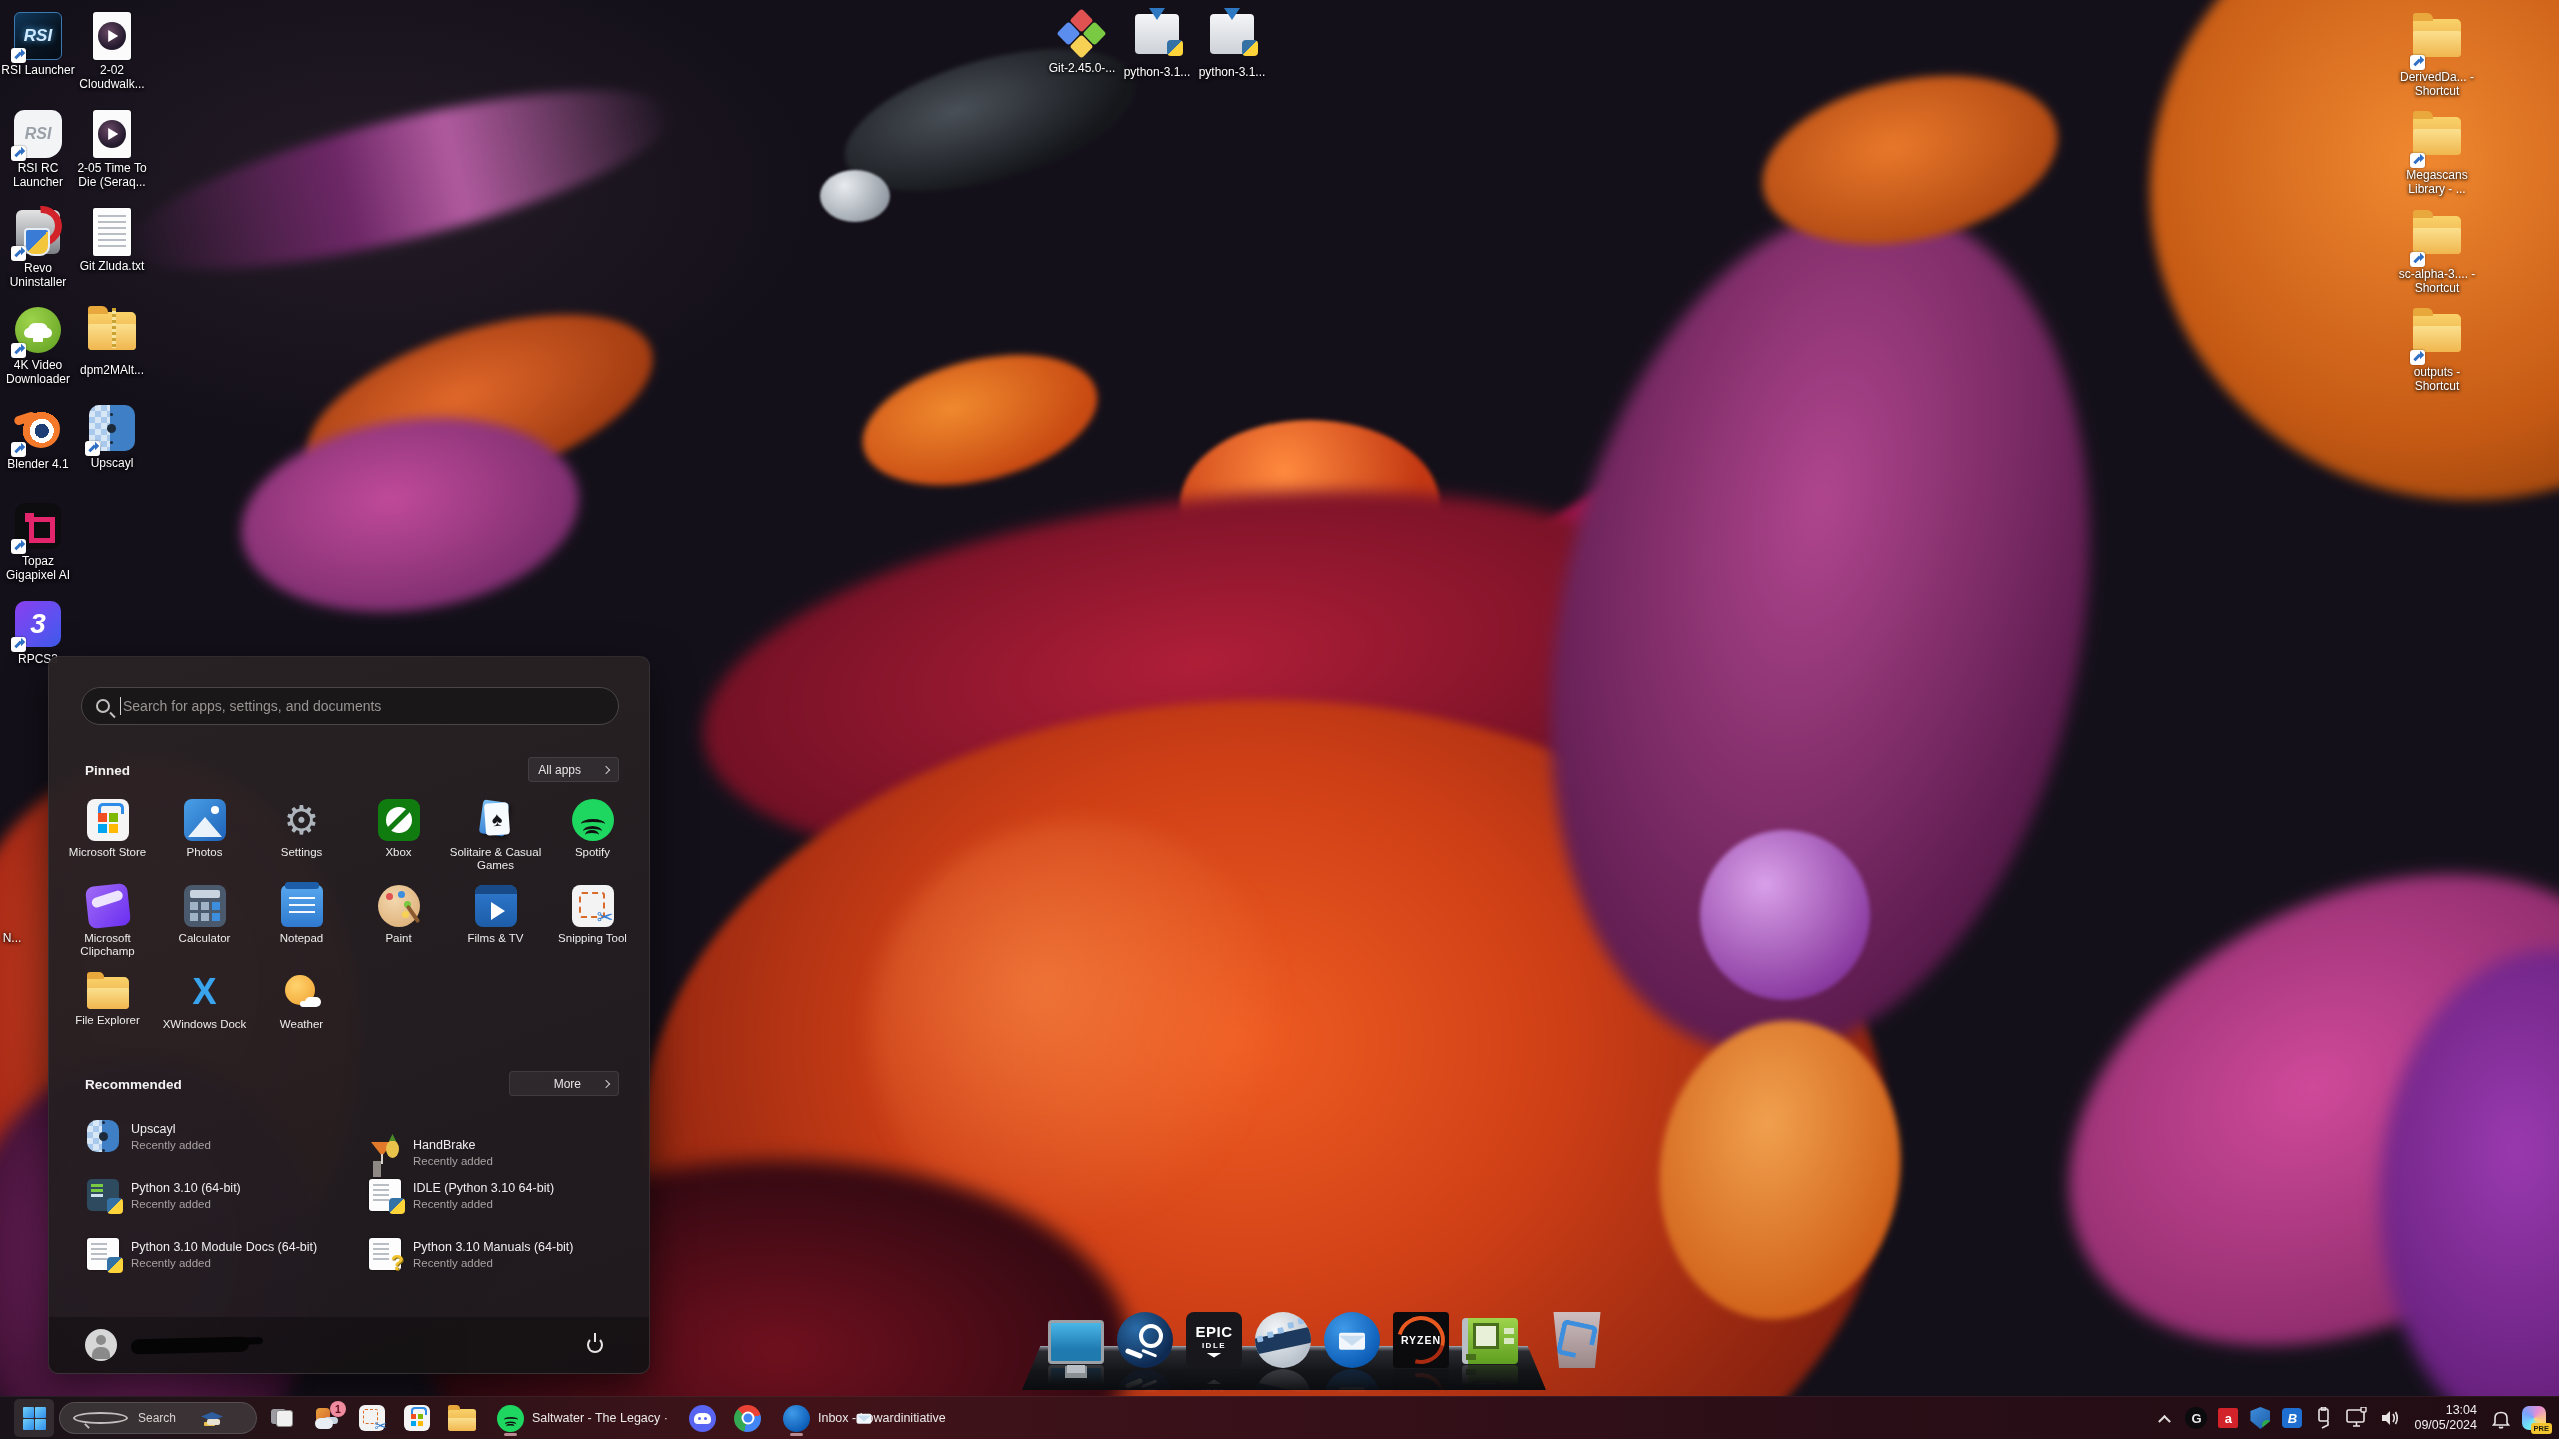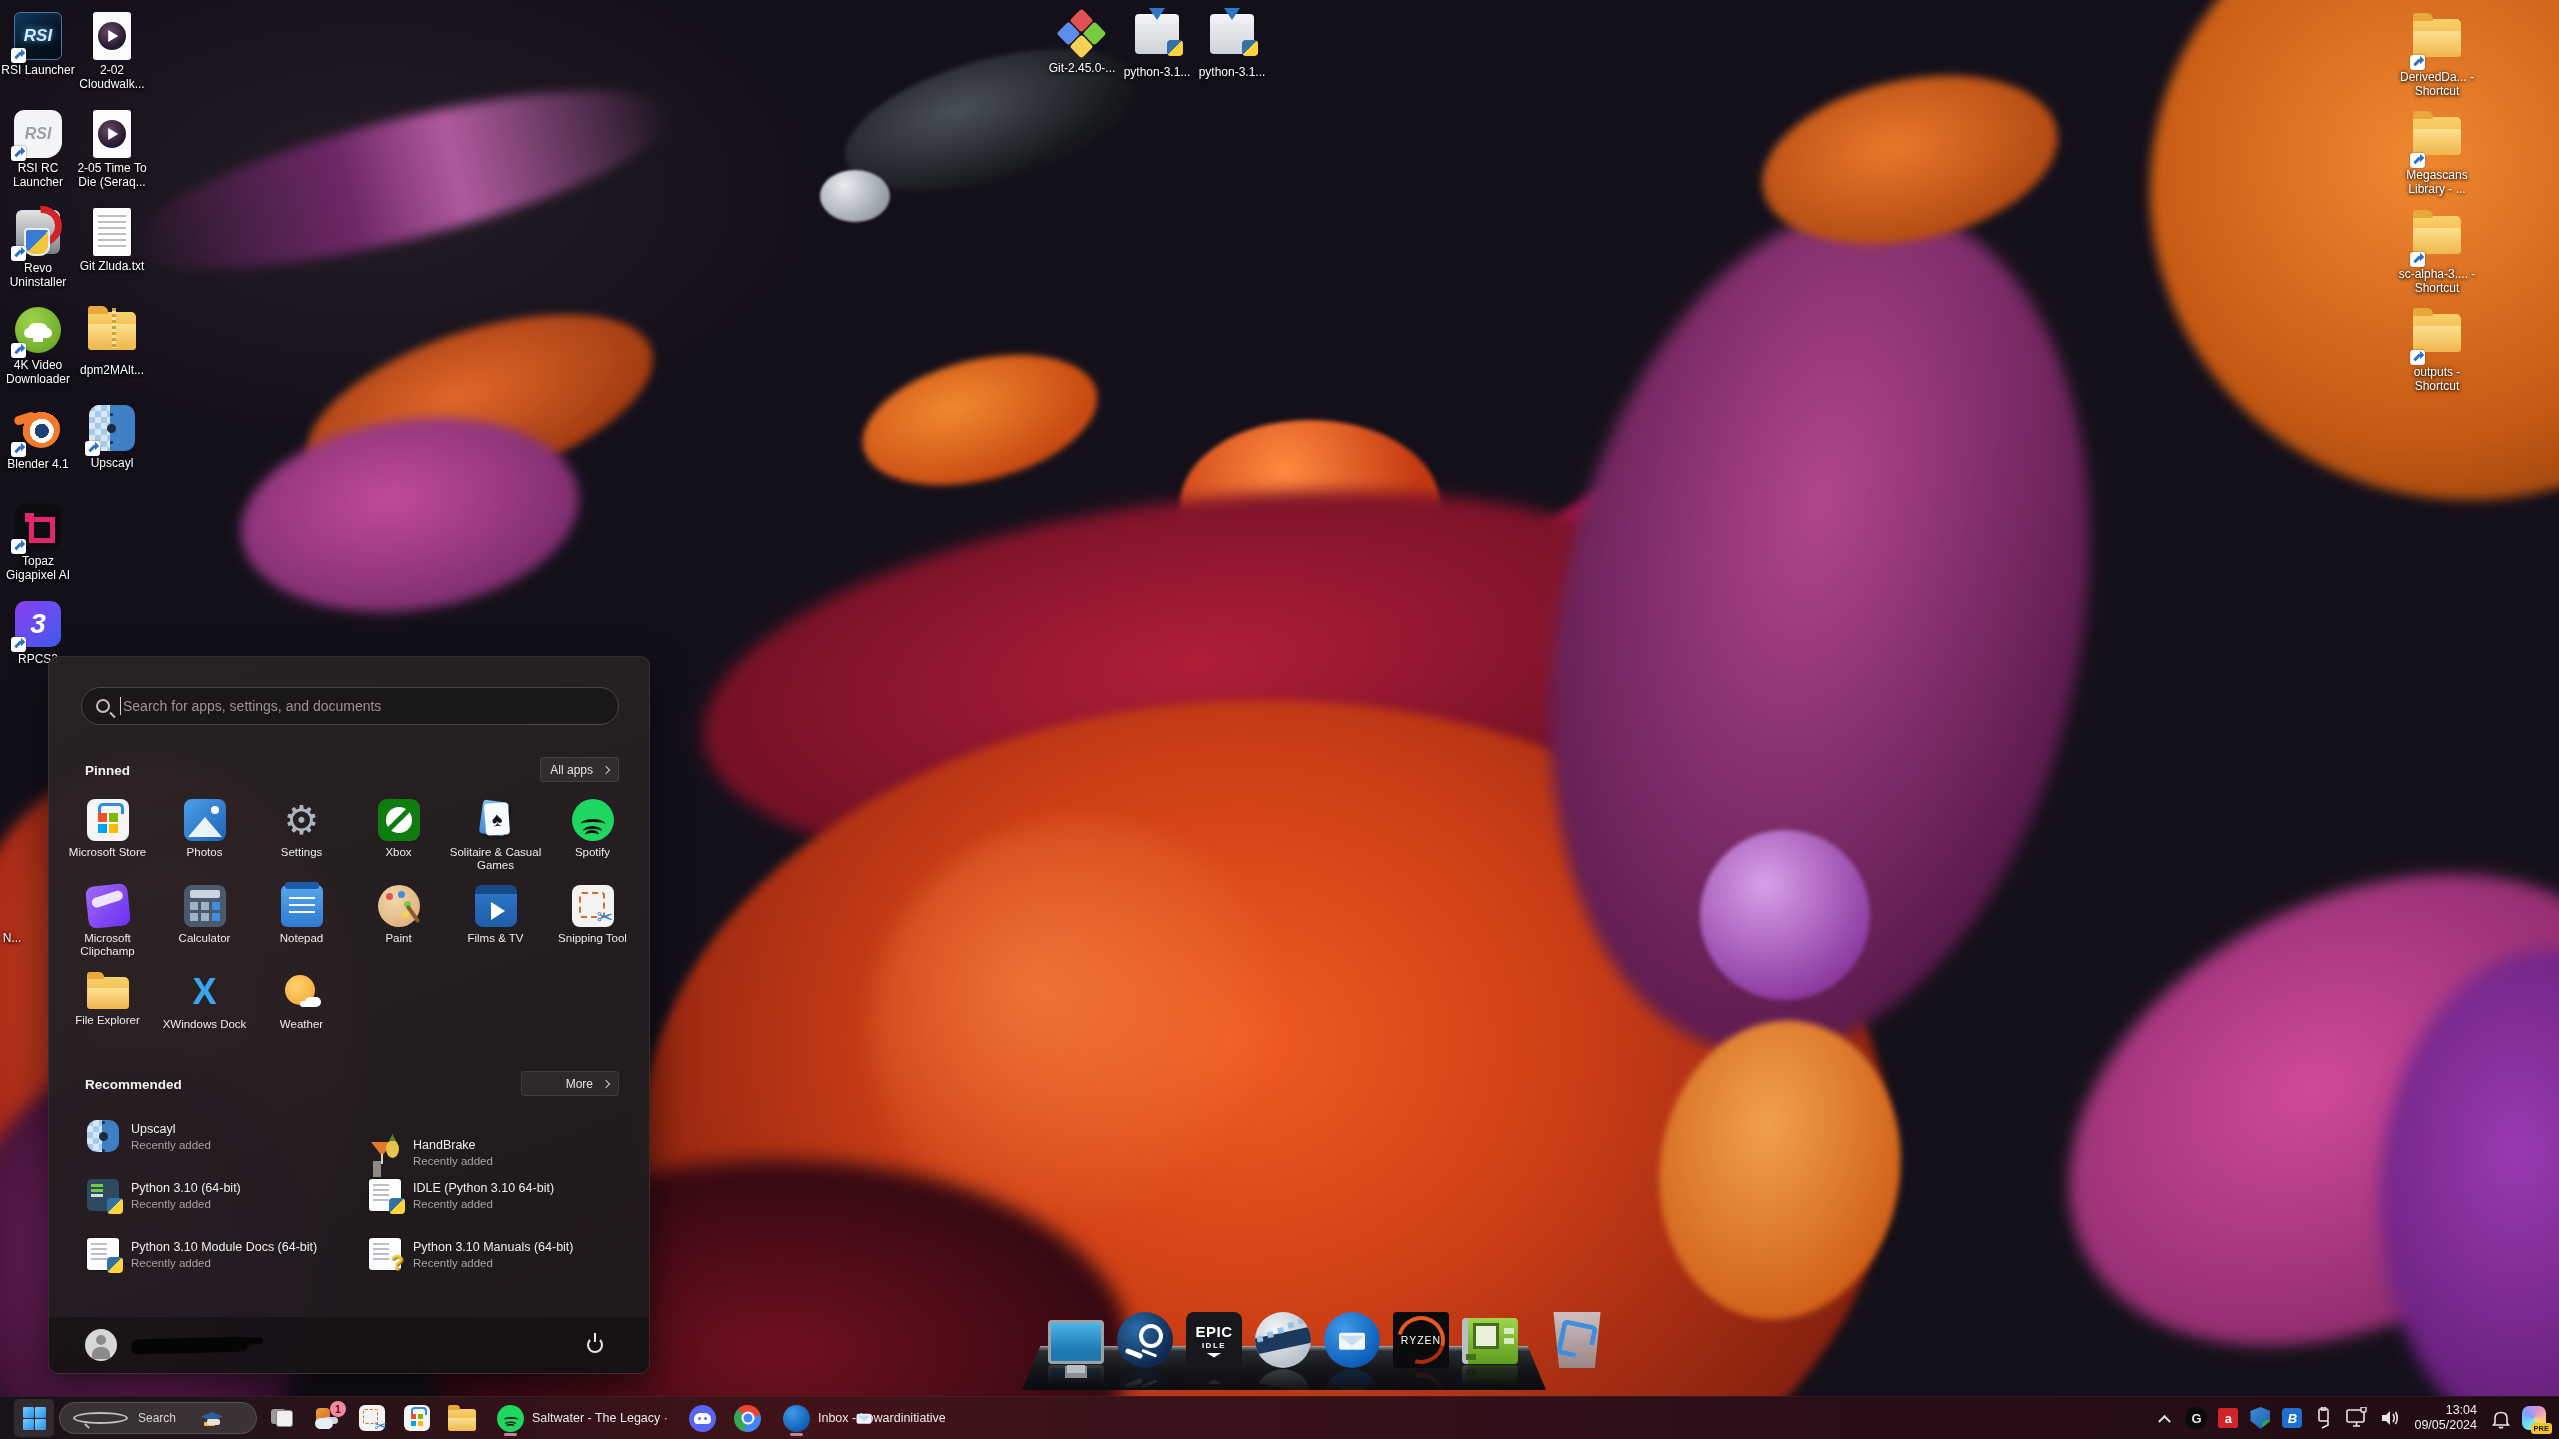--- a/index.html
+++ b/index.html
@@ -66,21 +66,21 @@
     border:1px solid rgba(255,255,255,.08); box-shadow:0 14px 40px rgba(0,0,0,.6); z-index:30; color:#fff; }
   .sm-search { position:absolute; left:32px; top:30px; width:538px; height:38px; border-radius:19px;
     background:#191718; border:1px solid #4a4647; display:flex; align-items:center; padding:0 14px; gap:10px; }
   .sm-search input { flex:1; background:transparent; border:none; outline:none; color:#cfcaca; font-size:14px; font-family:inherit; }
   .sm-search input::placeholder { color:#9a9494; }
   .glass { width:14px; height:14px; border:2px solid #c4bfbf; border-radius:50%; position:relative; flex:0 0 auto; }
   .glass::after { content:''; position:absolute; width:7px; height:2px; background:#c4bfbf; transform:rotate(45deg); left:11px; top:13px; }
   .caret { width:1px; height:18px; background:#d7d2d2; margin-right:-8px; animation:blink 1.2s steps(1) infinite; }
   @keyframes blink { 50% { opacity:0; } }
   .sm-head { position:absolute; font-size:13.5px; font-weight:700; color:#f3f1f1; }
-  .sm-btn { position:absolute; right:30px; height:25px; padding:0 9px; display:flex; align-items:center; gap:10px;
+  .sm-btn { position:absolute; right:30px; height:25px; padding:0 9px; display:flex; align-items:center; gap:22px;
     font-size:12px; color:#e8e4e4; background:rgba(255,255,255,.06); border:1px solid rgba(255,255,255,.09);
     border-radius:4px; cursor:pointer; }
   .chev { width:6px; height:6px; border-right:1.5px solid #cfcaca; border-top:1.5px solid #cfcaca; transform:rotate(45deg); }
   .pin-grid { position:absolute; left:4px; top:136px; width:594px; display:grid; grid-template-columns:repeat(6,97px); justify-content:center; }
   .pin { height:86px; text-align:center; padding-top:6px; border-radius:6px; cursor:pointer; }
   .pin .plabel { font-size:11.5px; color:#ececec; margin-top:5px; line-height:13px; }
   .pic { width:42px; height:42px; margin:0 auto; position:relative; }
 
   .pi-store { background:#f5f5f5; border-radius:8px; }
   .pi-store::before { content:''; position:absolute; left:11px; top:4px; width:20px; height:8px; border:3px solid #2f8ce8; border-bottom:none; border-radius:5px 5px 0 0; }
@@ -172,21 +172,21 @@
   .dk-epic .et2 { color:#fff; font-weight:700; font-size:8px; letter-spacing:1.5px; }
   .dk-epic::after { content:''; width:16px; height:5px; background:#fff; clip-path:polygon(0 0, 100% 0, 50% 100%); margin-top:2px; }
   .dk-os { border-radius:50%; background:radial-gradient(circle at 38% 32%, #f4f6f8, #b9c2cc 70%); overflow:hidden; }
   .dk-os::before { content:''; position:absolute; left:-4px; top:20px; width:70px; height:16px; background:#1d3a5e; transform:rotate(-12deg); }
   .dk-os::after { content:''; position:absolute; left:2px; top:24px; width:6px; height:6px; background:#9ac2e8; border-radius:1px; box-shadow:11px -2px #9ac2e8, 22px -4px #9ac2e8, 33px -7px #9ac2e8, 44px -9px #9ac2e8; transform:rotate(-12deg); }
   .dk-tb, .tb-thunder { border-radius:50%; background:radial-gradient(circle at 35% 30%, #3f9ae8, #0b5bb5 75%); }
   .dk-tb::before, .tb-thunder::before { content:''; position:absolute; left:50%; top:50%; transform:translate(-50%,-42%); width:26px; height:17px; background:#f0f6fc; border-radius:2px; }
   .dk-tb::after, .tb-thunder::after { content:''; position:absolute; left:50%; top:50%; transform:translate(-50%,-42%) rotate(0deg); border-left:13px solid transparent; border-right:13px solid transparent; border-top:10px solid #c9ddf0; }
   .dk-ryzen { background:#0b0b0d; border-radius:4px; display:flex; align-items:center; justify-content:center; }
   .dk-ryzen::before { content:''; position:absolute; width:40px; height:40px; border-radius:50%; border:4px solid transparent; border-top-color:#e8581f; border-right-color:#e8581f; border-bottom-color:#a82a10; transform:rotate(-30deg); }
-  .dk-ryzen span { position:relative; color:#fff; font-weight:400; font-size:10.5px; letter-spacing:1px; }
+  .dk-ryzen span { position:relative; color:#fff; font-weight:700; font-size:10.5px; letter-spacing:1px; }
   .dk-gpu { background:linear-gradient(#9ed44c,#5f9e1f); border-radius:4px; height:46px !important; margin-bottom:4px; border-left:6px solid #b9bec4; }
   .dk-gpu::before { content:''; position:absolute; left:8px; top:8px; width:20px; height:20px; background:#e8f0d8; box-shadow:0 0 0 3px #476e1a; }
   .dk-gpu::after { content:''; position:absolute; right:4px; top:10px; width:10px; height:6px; background:#d8e8c0; box-shadow:0 10px 0 #d8e8c0, -38px 26px 0 #476e1a; }
   .dk-bin { background:linear-gradient(rgba(210,215,222,.85), rgba(150,156,165,.8)); clip-path:polygon(8% 0, 92% 0, 82% 100%, 18% 100%); display:flex; align-items:center; justify-content:center; }
   .dk-bin::before { content:''; width:26px; height:26px; border:5px solid #3e8ede; border-radius:6px; clip-path:polygon(0 0, 100% 0, 100% 55%, 55% 55%, 55% 100%, 0 100%); transform:rotate(12deg); }
 
   
   #taskbar { position:absolute; left:0; right:0; bottom:0; height:43px; z-index:40;
     background:linear-gradient(90deg,#191319 0%, #2a1318 14%, #411319 32%, #361019 52%, #2a0e17 72%, #200d13 100%);
     border-top:1px solid rgba(255,255,255,.05); display:flex; align-items:center; }

